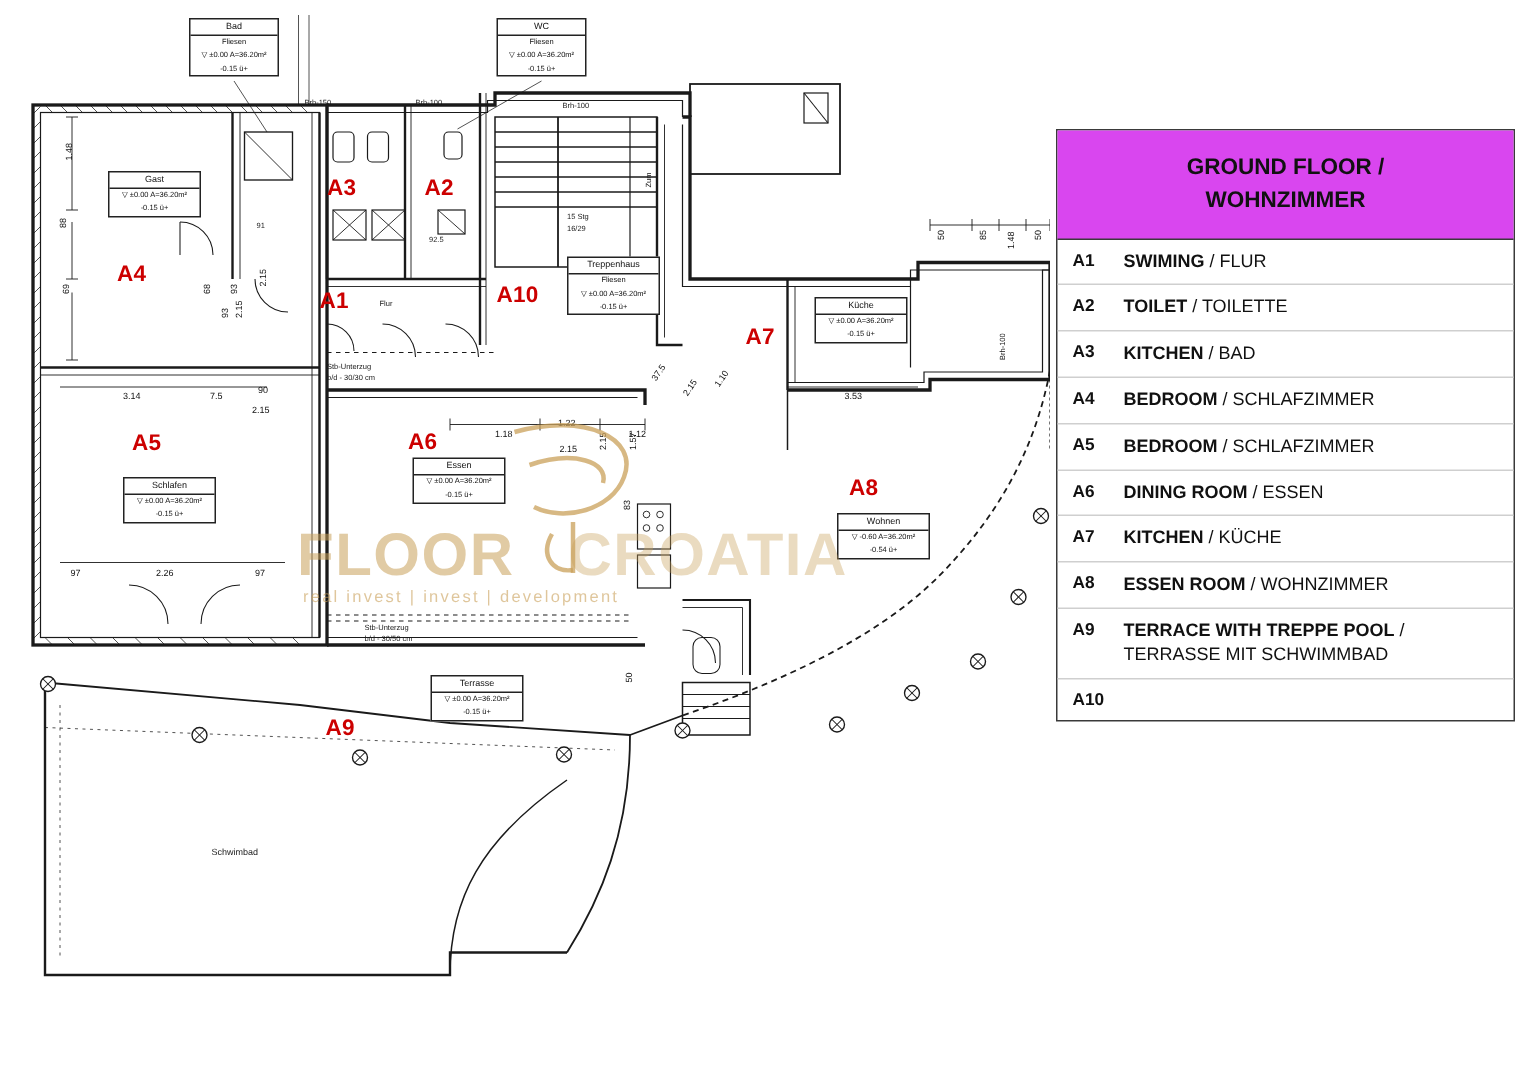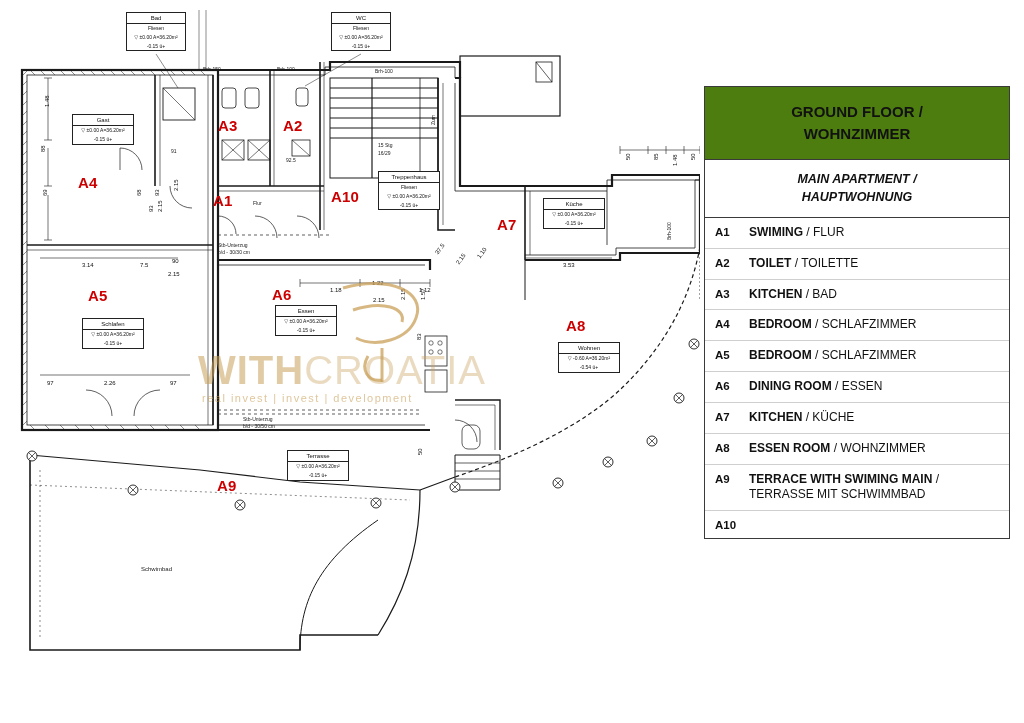--- a/index.html
+++ b/index.html
@@ -93,21 +93,21 @@
     position: absolute;
     left: 18px;
     top: 56px;
     font-family: "Liberation Sans", sans-serif;
     font-size: 40px;
     font-weight: bold;
     letter-spacing: 1px;
     color: rgba(201,160,90,0.55);
     white-space: nowrap;
   }
-  #wm-text .light { color: rgba(201,160,90,0.38); font-weight: normal; }
+  #wm-text .light { color: rgba(201,160,90,0.38); font-weight: bold; margin-left: 36px; }
   #wm-sub {
     position: absolute;
     left: 22px;
     top: 100px;
     font-family: "Liberation Sans", sans-serif;
     font-size: 11px;
     letter-spacing: 1.5px;
     color: rgba(201,160,90,0.6);
     white-space: nowrap;
   }
@@ -116,21 +116,21 @@
   #legend {
     position: absolute;
     left: 704px;
     top: 86px;
     width: 306px;
     border: 1px solid #3a3a3a;
     background: #ffffff;
     box-sizing: border-box;
   }
   #legend-header {
-    background: #4d7c0f;
+    background: #d946ef;
     border-bottom: 1px solid #3a3a3a;
     text-align: center;
     padding: 14px 8px 14px;
     font-weight: bold;
     font-size: 15px;
     color: #111;
     line-height: 1.45;
   }
   #legend-sub {
     border-bottom: 1px solid #3a3a3a;
@@ -547,34 +547,30 @@
 <div id="watermark">
   <svg width="180" height="120" viewBox="0 0 180 120" style="position:absolute;left:118px;top:-22px;">
     <g fill="none" stroke="rgba(201,160,90,0.75)" stroke-width="3">
       <path d="M45 18 C 92 5 128 22 118 48 C 110 70 78 78 58 68"></path>
       <path d="M55 40 C 85 30 108 38 104 52"></path>
       <path d="M70 86 C 62 100 70 112 84 110"></path>
       <path d="M84 78 L84 112"></path>
     </g>
   </svg>
   <div id="wm-text">
-    <span>WITH</span><span class="light">CROATIA</span>
+    <span>FLOOR</span><span class="light">CROATIA</span>
   </div>
   <div id="wm-sub">real invest | invest | development</div>
 </div>
 
 <div id="legend">
   <div id="legend-header">
     <div>GROUND FLOOR /</div>
     <div>WOHNZIMMER</div>
   </div>
-  <div id="legend-sub">
-    <div>MAIN APARTMENT /</div>
-    <div>HAUPTWOHNUNG</div>
-  </div>
 
   <div class="legend-row">
     <div class="legend-code">A1</div>
     <div class="legend-text"><b>SWIMING</b> / <span class="de">FLUR</span></div>
   </div>
   <div class="legend-row">
     <div class="legend-code">A2</div>
     <div class="legend-text"><b>TOILET</b> / <span class="de">TOILETTE</span></div>
   </div>
   <div class="legend-row">
@@ -596,18 +592,18 @@
   <div class="legend-row">
     <div class="legend-code">A7</div>
     <div class="legend-text"><b>KITCHEN</b> / <span class="de">KÜCHE</span></div>
   </div>
   <div class="legend-row">
     <div class="legend-code">A8</div>
     <div class="legend-text"><b>ESSEN ROOM</b> / <span class="de">WOHNZIMMER</span></div>
   </div>
   <div class="legend-row">
     <div class="legend-code">A9</div>
-    <div class="legend-text"><b>TERRACE WITH SWIMING MAIN</b> / <span class="de">TERRASSE MIT SCHWIMMBAD</span></div>
+    <div class="legend-text"><b>TERRACE WITH TREPPE POOL</b> / <span class="de">TERRASSE MIT SCHWIMMBAD</span></div>
   </div>
   <div class="legend-row">
     <div class="legend-code">A10</div>
   </div>
 </div>
 
 </body></html>

